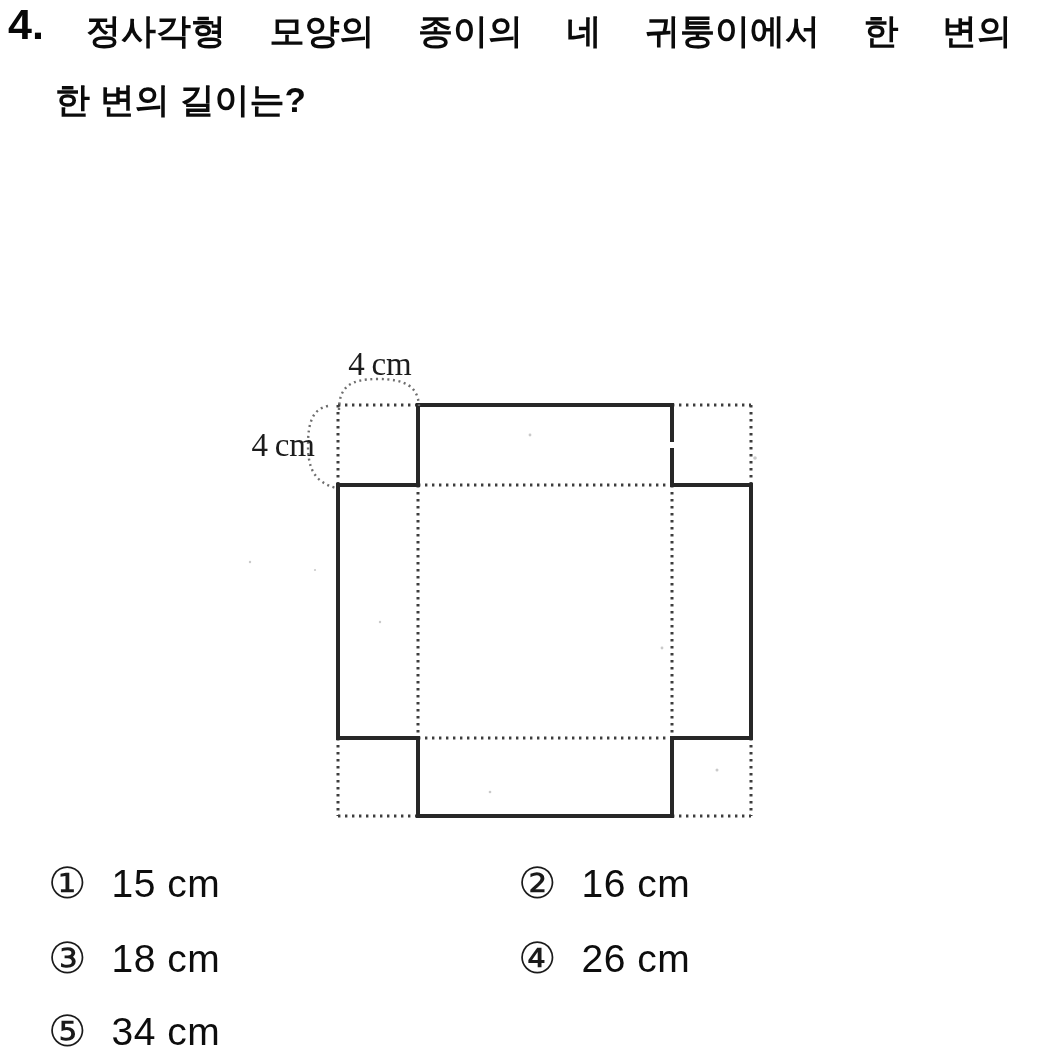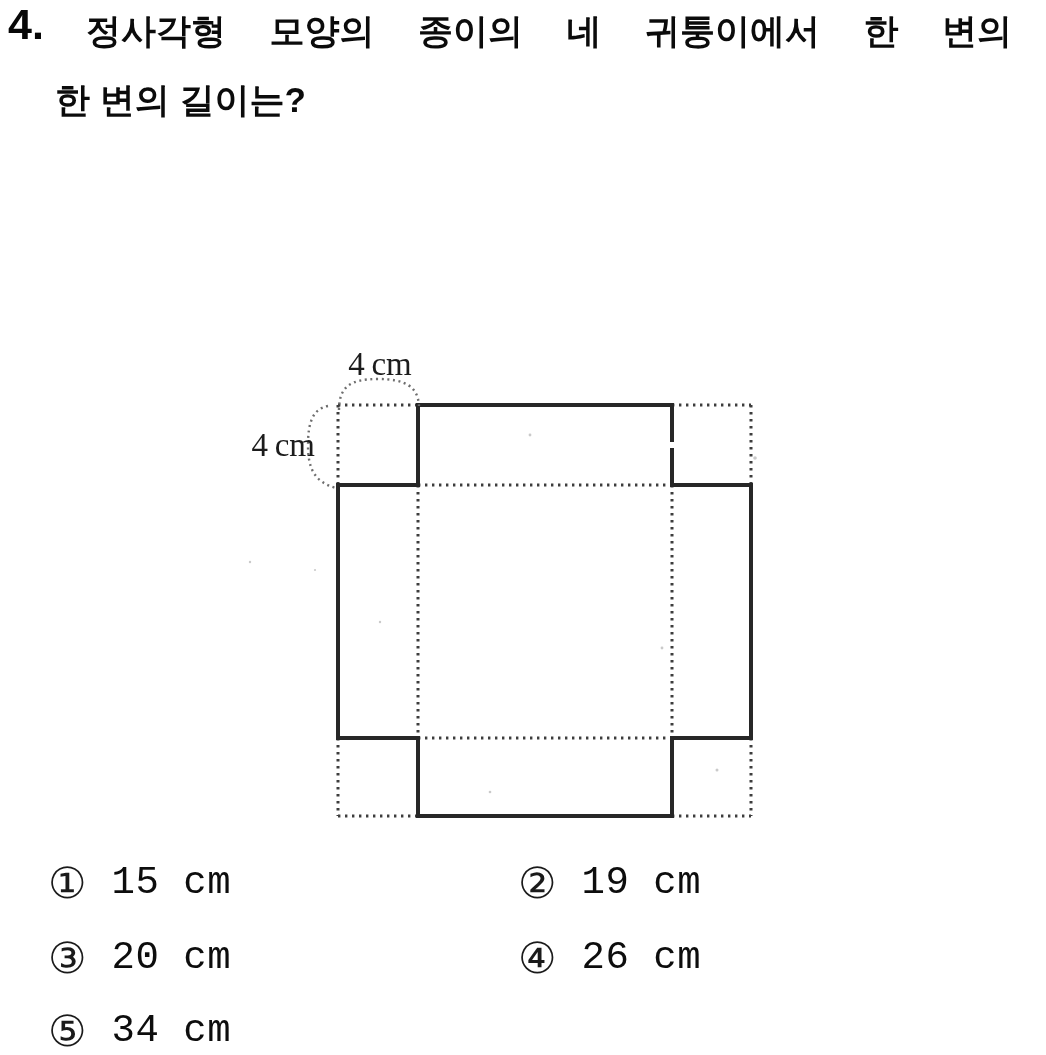--- a/index.html
+++ b/index.html
@@ -30,21 +30,21 @@
   .sup{font-family:"Liberation Serif",serif;font-weight:normal;font-size:23px;vertical-align:16px;line-height:0;}
   .diagram{position:absolute;left:230px;top:340px;}
   .dotted{stroke:#3d3d3d;stroke-width:3;stroke-dasharray:2.4 4.6;fill:none;stroke-linecap:butt;}
   .solid{stroke:#272727;stroke-width:4;fill:none;stroke-linecap:square;}
   .brace{stroke:#6e6e6e;stroke-width:2.4;stroke-dasharray:2 3.6;fill:none;}
   .dimlabel{font-family:"Liberation Serif",serif;font-size:33px;fill:#1c1c1c;}
   .speck{fill:#8a8a8a;opacity:.45;}
   .choices{position:absolute;left:0;top:860px;width:1046px;height:195px;}
   .choice{position:absolute;display:flex;align-items:center;gap:25px;}
   .marker{font-family:"Liberation Serif",serif;font-size:43px;color:#1a1a1a;line-height:1;}
-  .cval{font-family:Liberation Mono, monospace;font-size:39px;color:#0d0d0d;letter-spacing:0.5px;line-height:1;}
+  .cval{font-family:Liberation Sans, sans-serif;font-size:39px;color:#0d0d0d;letter-spacing:0.5px;line-height:1;}
 </style>
 </head>
 <body>
 
 <div class="qnum">4.</div>
 
 <div class="para">
     <div class="pline first"><span class="ko">정사각형 모양의 종이의 네 귀퉁이에서 한 변의</span></div>
     <div class="pline last"><span class="ko">한 변의 길이는?</span></div>
   </div>
@@ -107,25 +107,25 @@
   </g>
 </svg>
 
 <div class="choices">
     <div class="choice" style="left: 48px; top: 2px;">
       <span class="marker">①</span>
       <span class="cval">15 cm</span>
     </div>
     <div class="choice" style="left: 518px; top: 2px;">
       <span class="marker">②</span>
-      <span class="cval">19 cm</span>
+      <span class="cval">16 cm</span>
     </div>
     <div class="choice" style="left: 48px; top: 77px;">
       <span class="marker">③</span>
-      <span class="cval">20 cm</span>
+      <span class="cval">18 cm</span>
     </div>
     <div class="choice" style="left: 518px; top: 77px;">
       <span class="marker">④</span>
       <span class="cval">26 cm</span>
     </div>
     <div class="choice" style="left: 48px; top: 150px;">
       <span class="marker">⑤</span>
       <span class="cval">34 cm</span>
     </div>
   </div>

